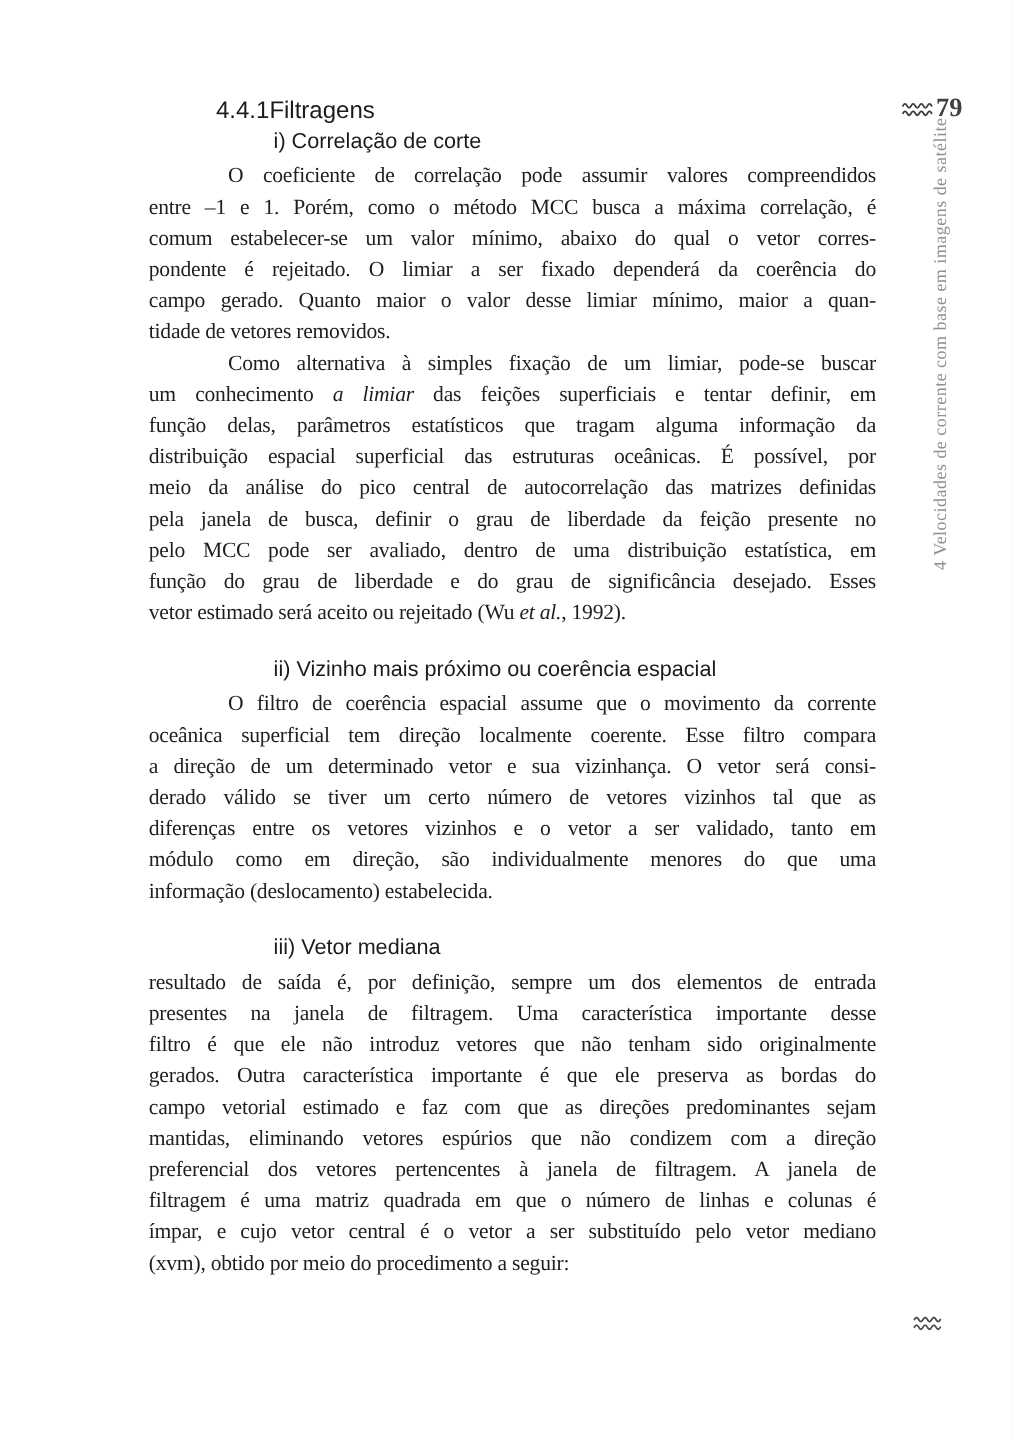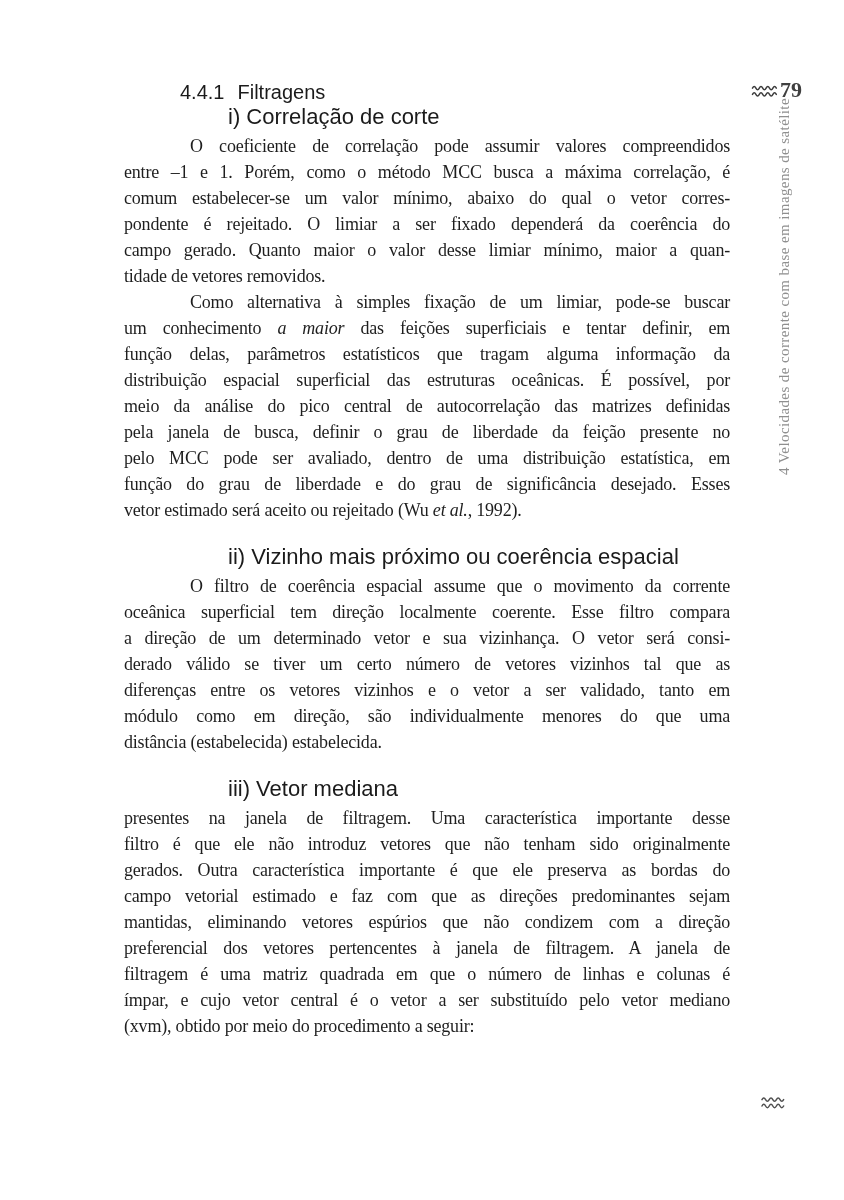--- a/index.html
+++ b/index.html
@@ -22,25 +22,25 @@
 
   .heading {
     font-family:"Liberation Sans", sans-serif;
     font-size:20px; line-height:24px;
     padding-left:66px;
     color:#1b1b1b;
     letter-spacing:0;
     margin-bottom:1px;
     text-align:left;
   }
-  .heading .sec-num { margin-right:13px; }
+  .heading .sec-num { }
 
   .subheading {
     font-family:"Liberation Sans", sans-serif;
-    font-size:22px; line-height:24px;
+    font-size:18px; line-height:24px;
     padding-left:114px;
     color:#1b1b1b;
     letter-spacing:0;
     margin:22px 0 4px 0;
     text-align:left;
   }
   .subheading.first-sub { margin-top:0; }
 
   .paragraph { margin:0; }
   .line { text-align:justify; text-align-last:justify;margin-left:10px; }
@@ -106,41 +106,42 @@
         <div class="paragraph">
           <div class="line first">O coeficiente de correlação pode assumir valores compreendidos</div>
           <div class="line">entre –1 e 1. Porém, como o método MCC busca a máxima correlação, é</div>
           <div class="line">comum estabelecer-se um valor mínimo, abaixo do qual o vetor corres-</div>
           <div class="line">pondente é rejeitado. O limiar a ser fixado dependerá da coerência do</div>
           <div class="line">campo gerado. Quanto maior o valor desse limiar mínimo, maior a quan-</div>
           <div class="line last">tidade de vetores removidos.</div>
         </div>
         <div class="paragraph">
           <div class="line first">Como alternativa à simples fixação de um limiar, pode-se buscar</div>
-          <div class="line">um conhecimento <i>a maior</i> das feições superficiais e tentar definir, em</div>
+          <div class="line">um conhecimento <i>a limiar</i> das feições superficiais e tentar definir, em</div>
           <div class="line">função delas, parâmetros estatísticos que tragam alguma informação da</div>
           <div class="line">distribuição espacial superficial das estruturas oceânicas. É possível, por</div>
           <div class="line">meio da análise do pico central de autocorrelação das matrizes definidas</div>
           <div class="line">pela janela de busca, definir o grau de liberdade da feição presente no</div>
           <div class="line">pelo MCC pode ser avaliado, dentro de uma distribuição estatística, em</div>
           <div class="line">função do grau de liberdade e do grau de significância desejado. Esses</div>
           <div class="line last">vetor estimado será aceito ou rejeitado (Wu <i>et al.</i>, 1992).</div>
         </div>
         <div class="subheading">ii) Vizinho mais próximo ou coerência espacial</div>
         <div class="paragraph">
           <div class="line first">O filtro de coerência espacial assume que o movimento da corrente</div>
           <div class="line">oceânica superficial tem direção localmente coerente. Esse filtro compara</div>
           <div class="line">a direção de um determinado vetor e sua vizinhança. O vetor será consi-</div>
           <div class="line">derado válido se tiver um certo número de vetores vizinhos tal que as</div>
           <div class="line">diferenças entre os vetores vizinhos e o vetor a ser validado, tanto em</div>
           <div class="line">módulo como em direção, são individualmente menores do que uma</div>
-          <div class="line last">distância (estabelecida) estabelecida.</div>
+          <div class="line last">informação (deslocamento) estabelecida.</div>
         </div>
         <div class="subheading">iii) Vetor mediana</div>
         <div class="paragraph">
+          <div class="line">resultado de saída é, por definição, sempre um dos elementos de entrada</div>
           <div class="line">presentes na janela de filtragem. Uma característica importante desse</div>
           <div class="line">filtro é que ele não introduz vetores que não tenham sido originalmente</div>
           <div class="line">gerados. Outra característica importante é que ele preserva as bordas do</div>
           <div class="line">campo vetorial estimado e faz com que as direções predominantes sejam</div>
           <div class="line">mantidas, eliminando vetores espúrios que não condizem com a direção</div>
           <div class="line">preferencial dos vetores pertencentes à janela de filtragem. A janela de</div>
           <div class="line">filtragem é uma matriz quadrada em que o número de linhas e colunas é</div>
           <div class="line">ímpar, e cujo vetor central é o vetor a ser substituído pelo vetor mediano</div>
           <div class="line last">(xvm), obtido por meio do procedimento a seguir:</div>
         </div>

